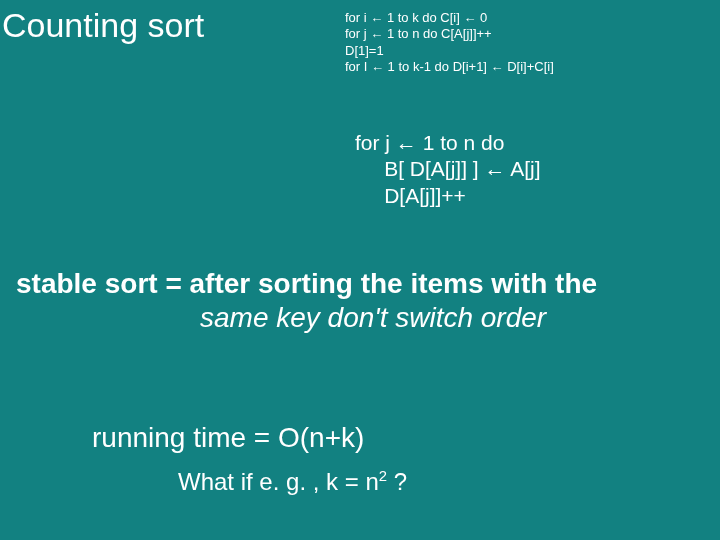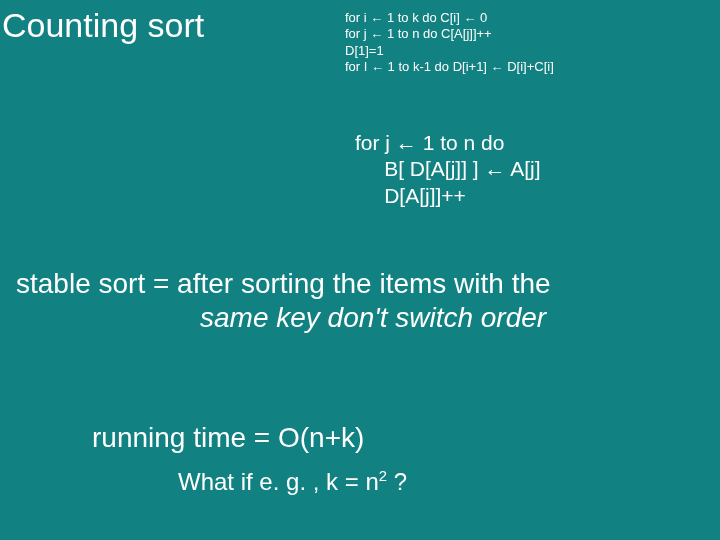--- a/index.html
+++ b/index.html
@@ -39,20 +39,21 @@
     font-size: 21px;
     line-height: 1.25;
     white-space: pre;
     margin-left: 25px;
   }
   .stable1 {
     position: absolute;
     left: 16px;
     top: 268px;
     font-size: 28px;
+    font-weight: bold;
   }
   .stable2 {
     position: absolute;
     left: 200px;
     top: 302px;
     font-size: 28px;
     font-style: italic;
   }
   .running {
     position: absolute;

